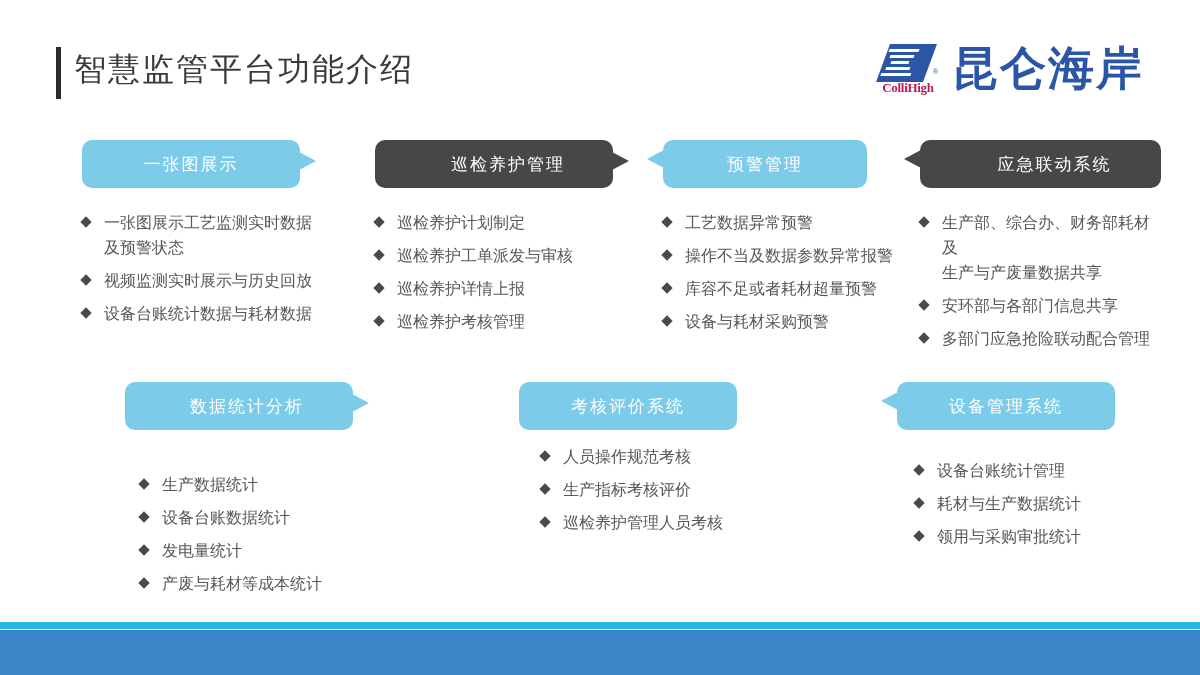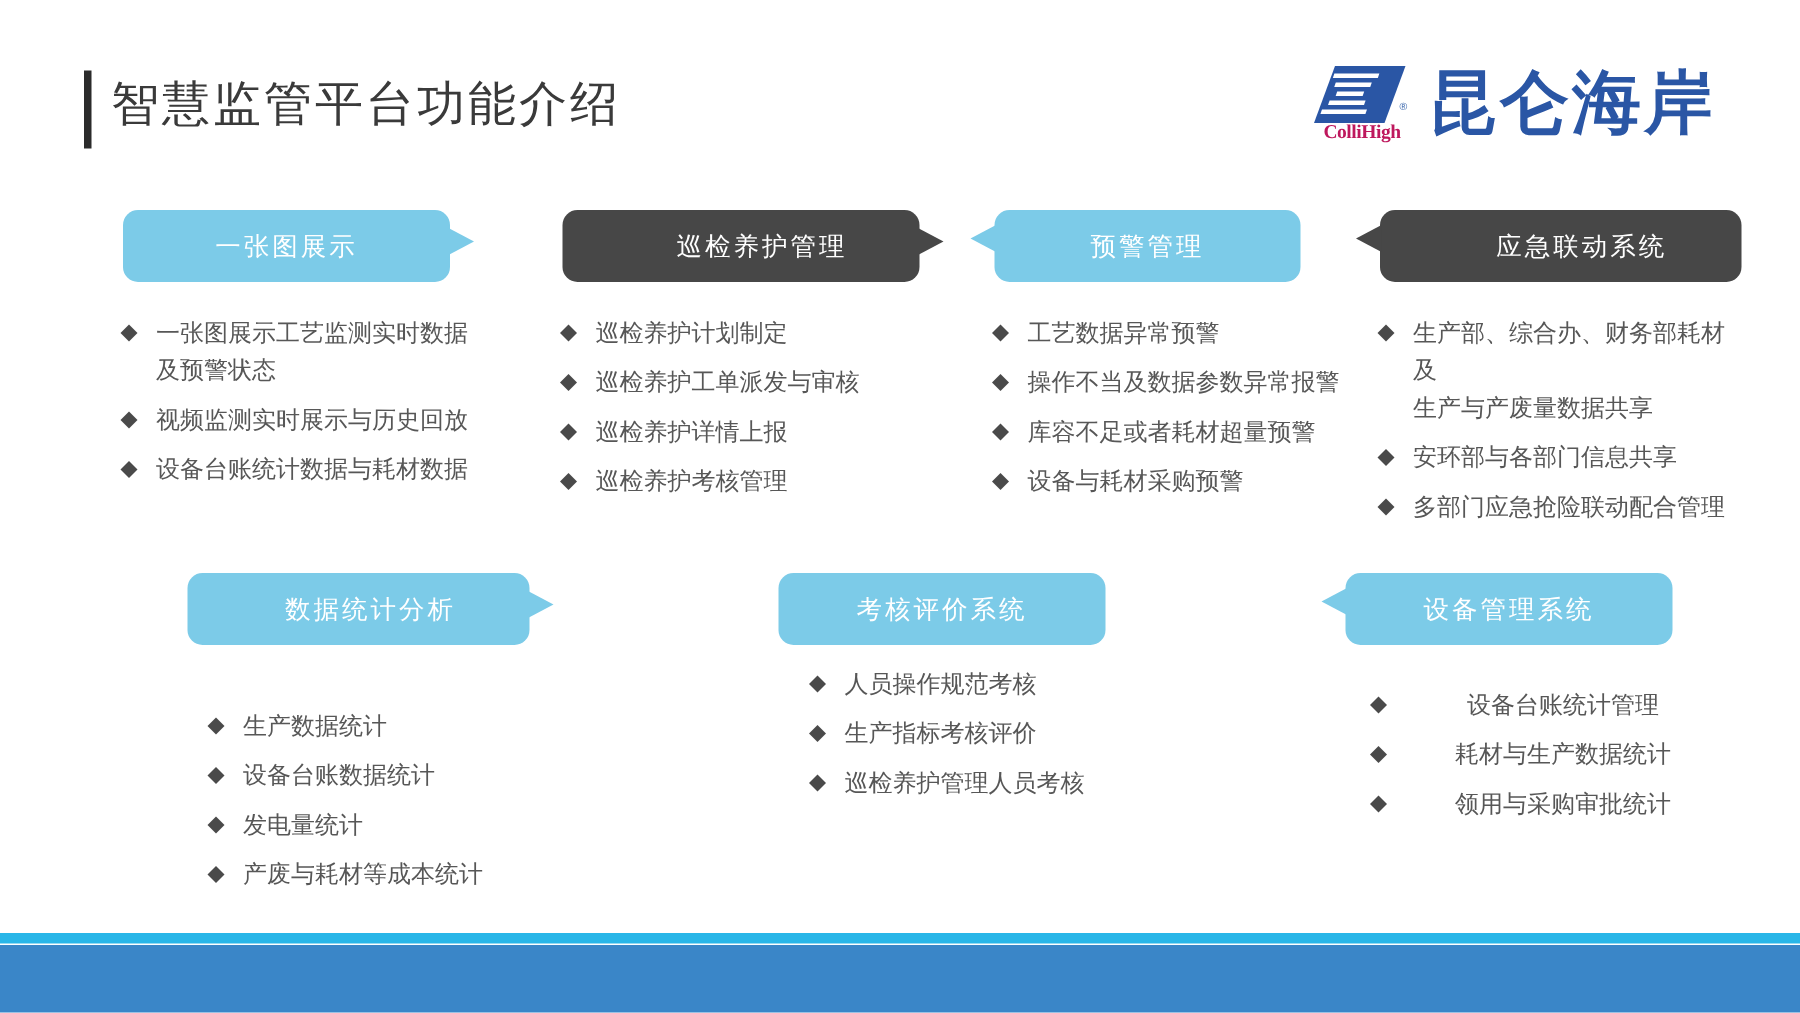--- a/index.html
+++ b/index.html
@@ -252,21 +252,21 @@
         <span class="dia"></span>
         <span class="txt">生产指标考核评价</span>
       </div>
       <div class="bullet">
         <span class="dia"></span>
         <span class="txt">巡检养护管理人员考核</span>
       </div>
     </div>
   </div>
 
-  <div class="card" style="left:897px;top:382px;width:250px;text-align:center;">
+  <div class="card" style="left:897px;top:382px;width:250px;">
     <div class="pill blue" style="width:218px;">
       <span class="pill-label">设备管理系统</span>
       <span class="tail left"></span>
     </div>
     <div class="bullets" style="margin-top:28px;margin-left:18px;">
       <div class="bullet">
         <span class="dia"></span>
         <span class="txt">设备台账统计管理</span>
       </div>
       <div class="bullet">

